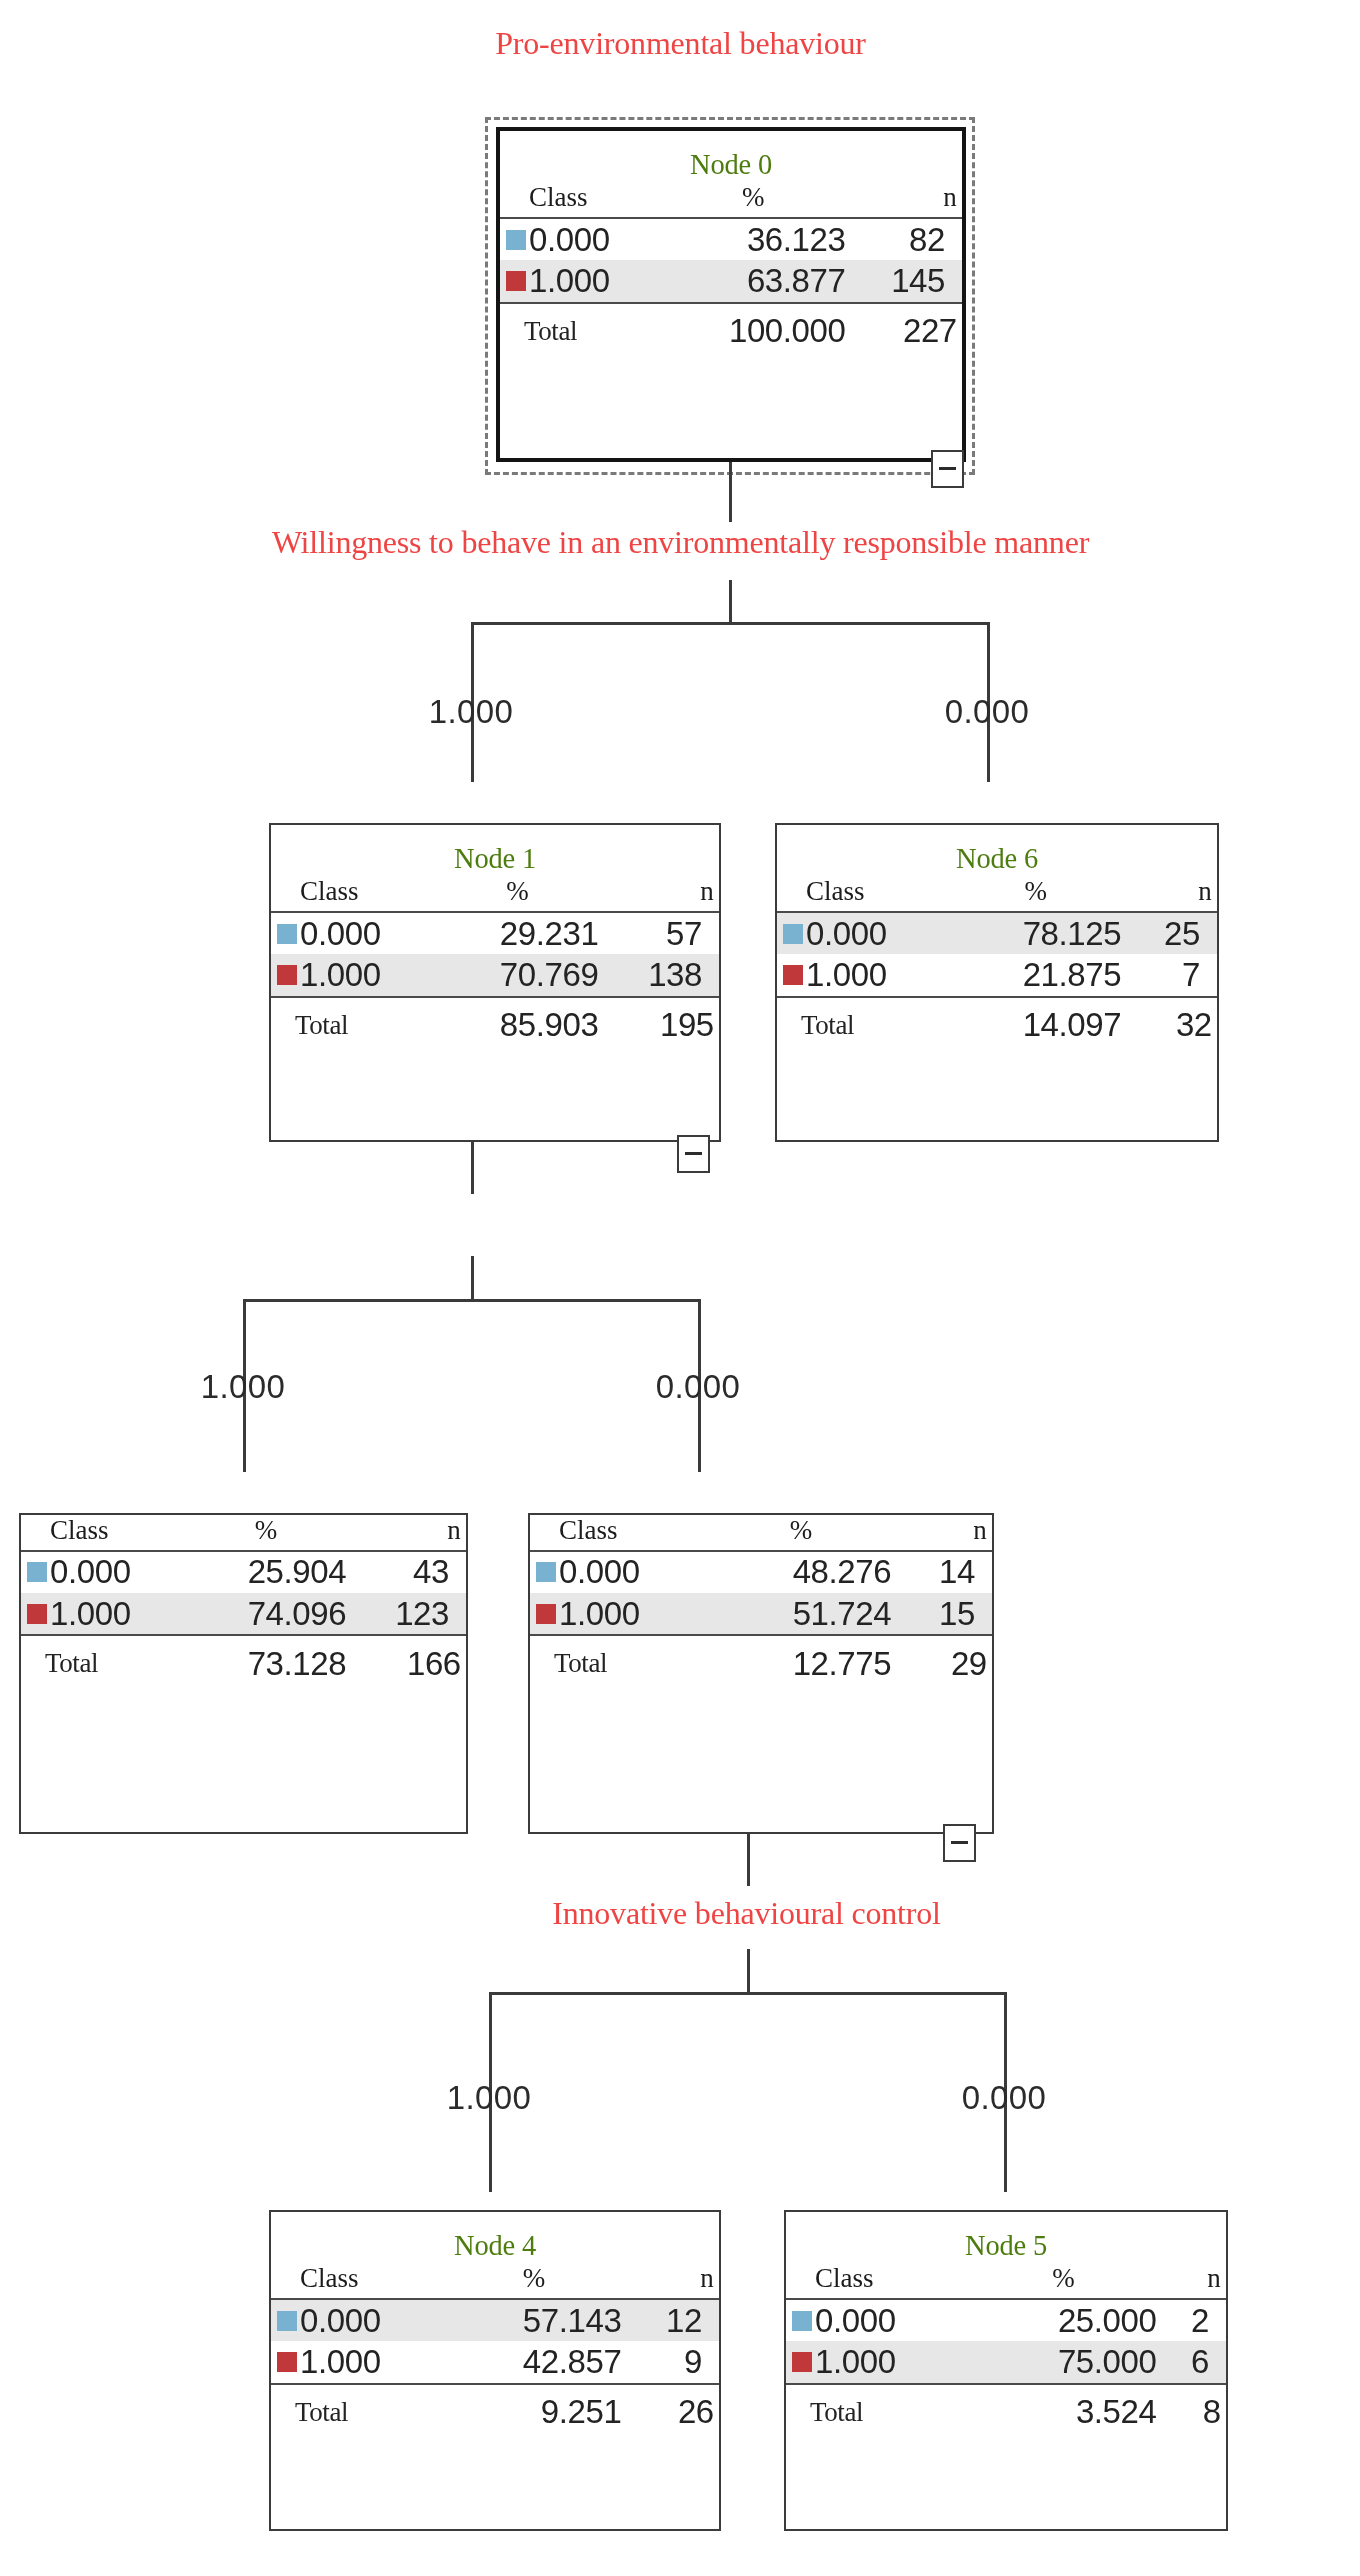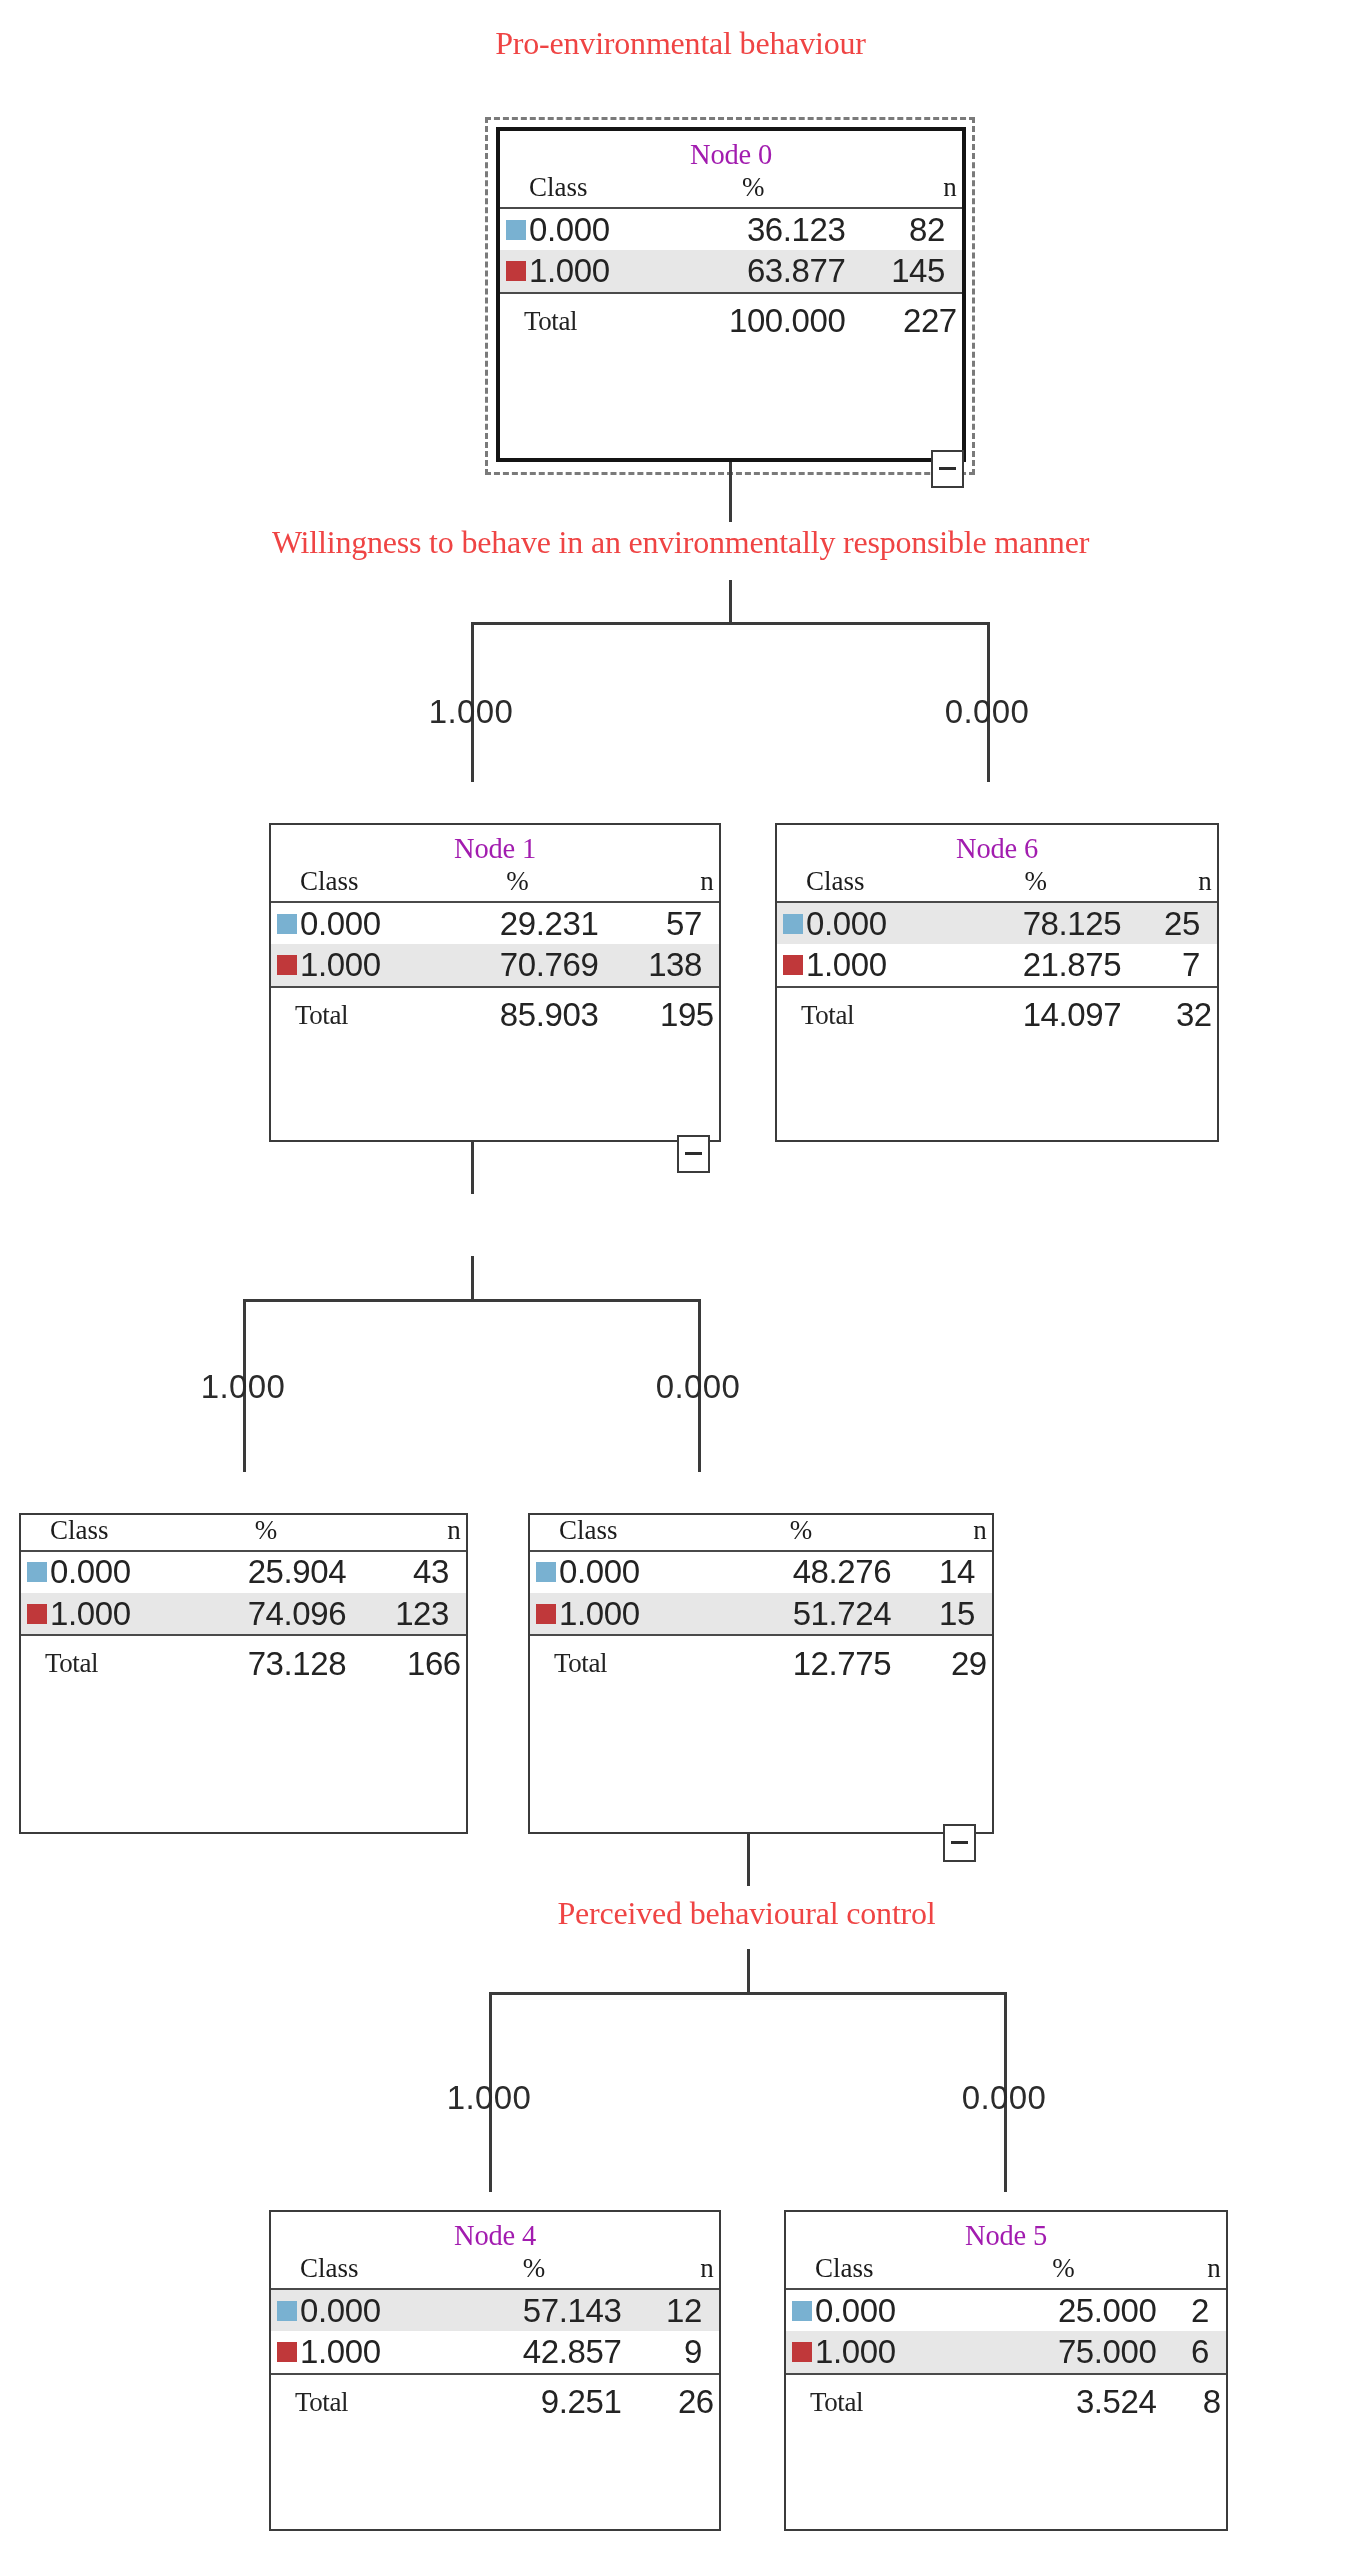--- a/index.html
+++ b/index.html
@@ -70,24 +70,25 @@
     border: 3.5px dashed #7a7a7a;
     box-sizing: border-box;
     background: transparent;
     pointer-events: none;
   }
 
   .node-title {
     text-align: center;
     font-family: "Liberation Serif", "DejaVu Serif", serif;
     font-size: 28.5px;
-    color: #a21caf;
+    color: #4d7c0f;
     padding-top: 7.8px;
     padding-bottom: 1.7px;
     letter-spacing: -0.2px;
+    margin-top: 10px;
   }
 
   .node-table {
     width: 100%;
     border-collapse: collapse;
     font-family: "Liberation Sans", "DejaVu Sans", sans-serif;
   }
   .node-table td, .node-table th {
     padding: 0;
   }
@@ -423,21 +424,21 @@
     </tbody>
       </table>
   </div>
   <div class="collapse-btn" style="left:943px; top:1824px;">
       <i></i>
     </div>
 
   <div class="vline" style="left:747px; top:1834px; height:52px;"></div>
 
   <div class="caption" style="left:401px; top:1896px; width:691px;">
-    <span>Perceived behavioural control</span>
+    <span>Innovative behavioural control</span>
   </div>
 
   <div class="vline" style="left:747px; top:1949px; height:45px;"></div>
   <div class="hline" style="left:489px; top:1992px; width:518px;"></div>
   <div class="vline" style="left:489px; top:1992px; height:200px;"></div>
   <div class="vline" style="left:1004px; top:1992px; height:200px;"></div>
 
   <div class="branch-label" style="left:394px; top:2079px; width:190px;">
     <span>1.000</span>
   </div>

